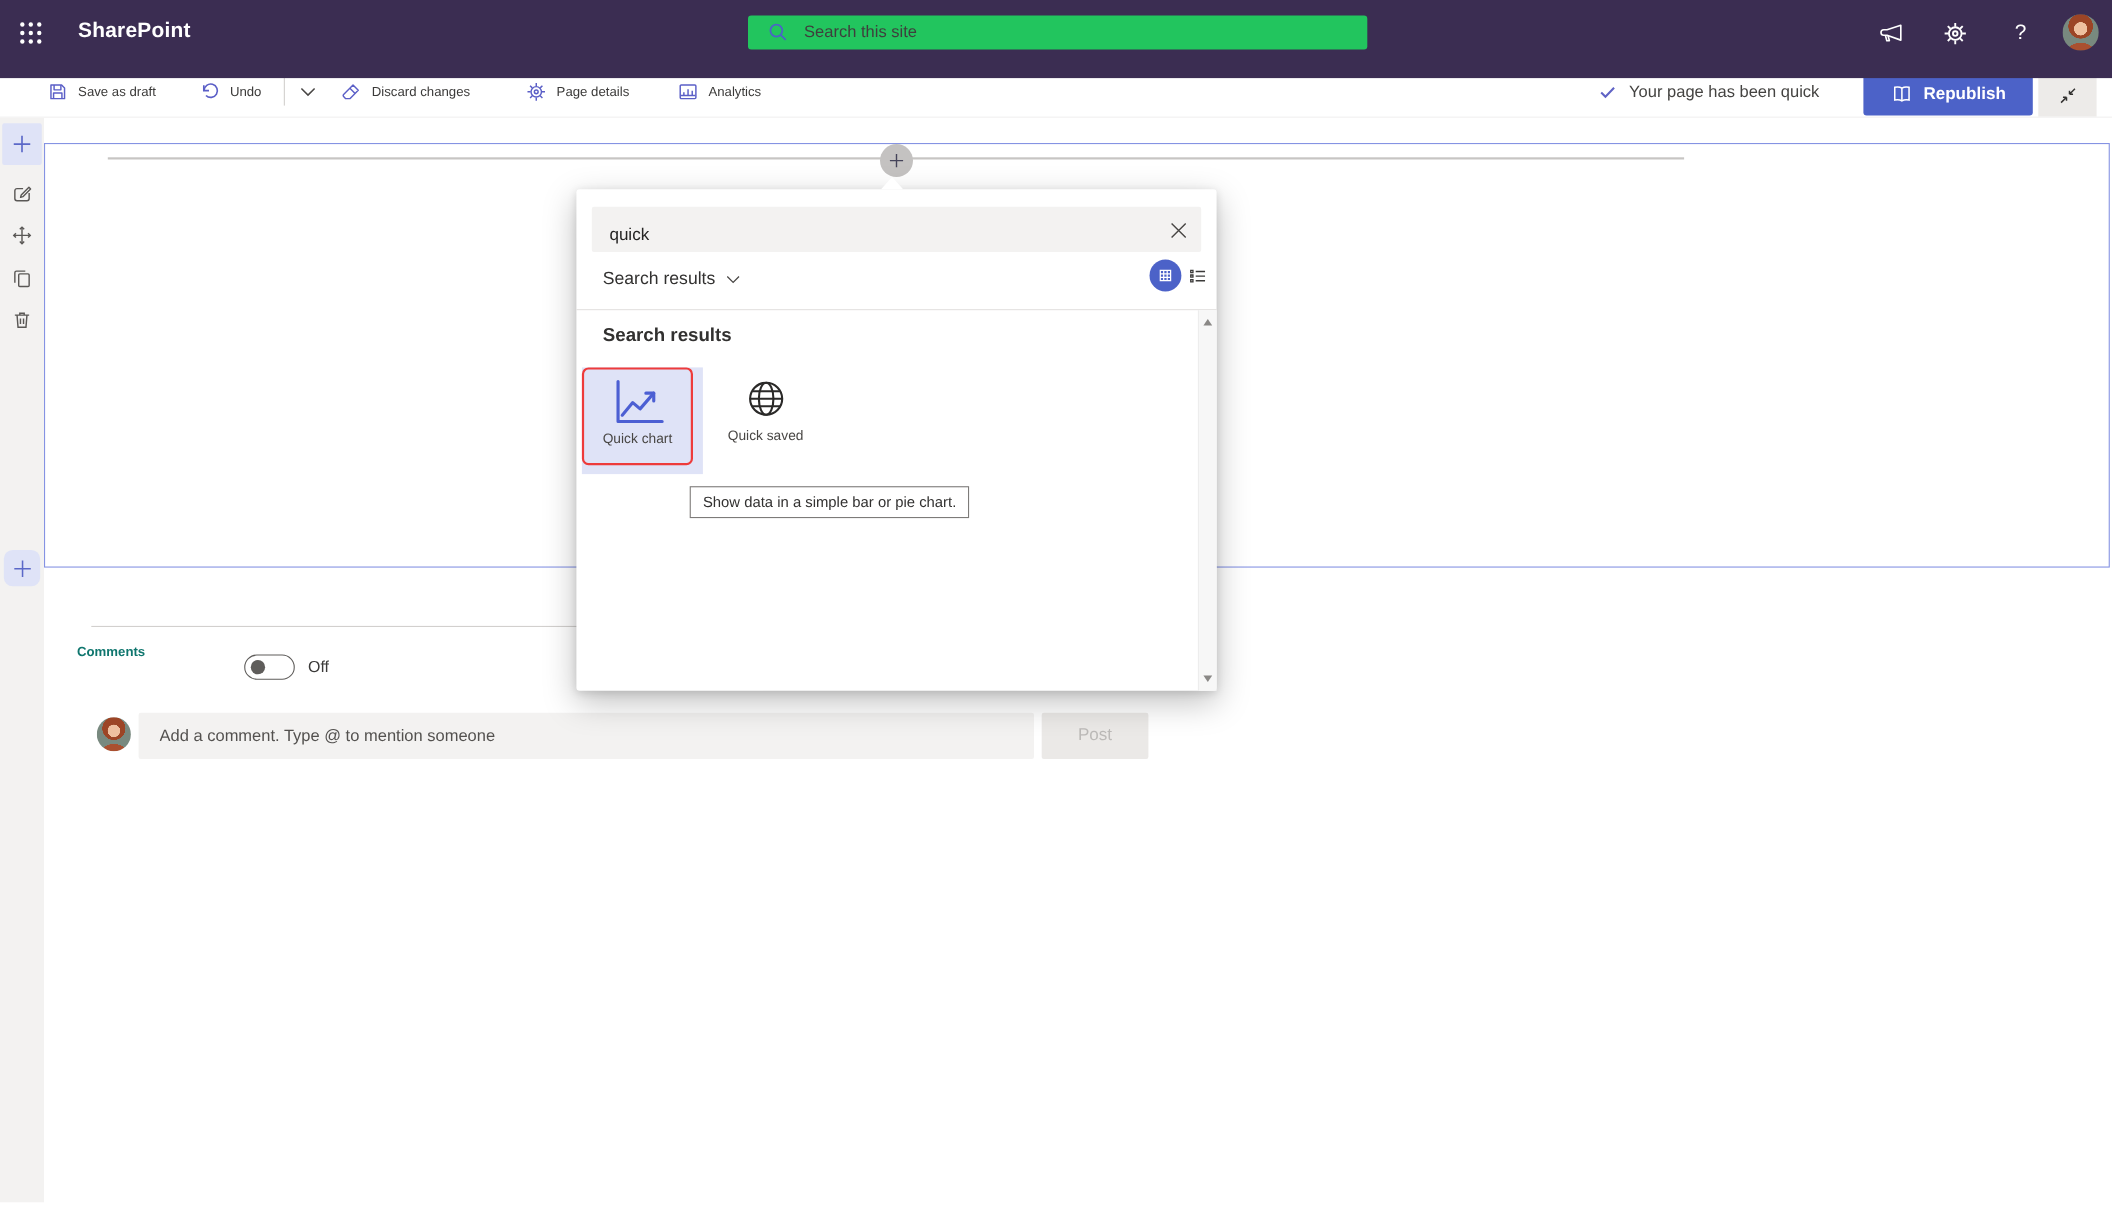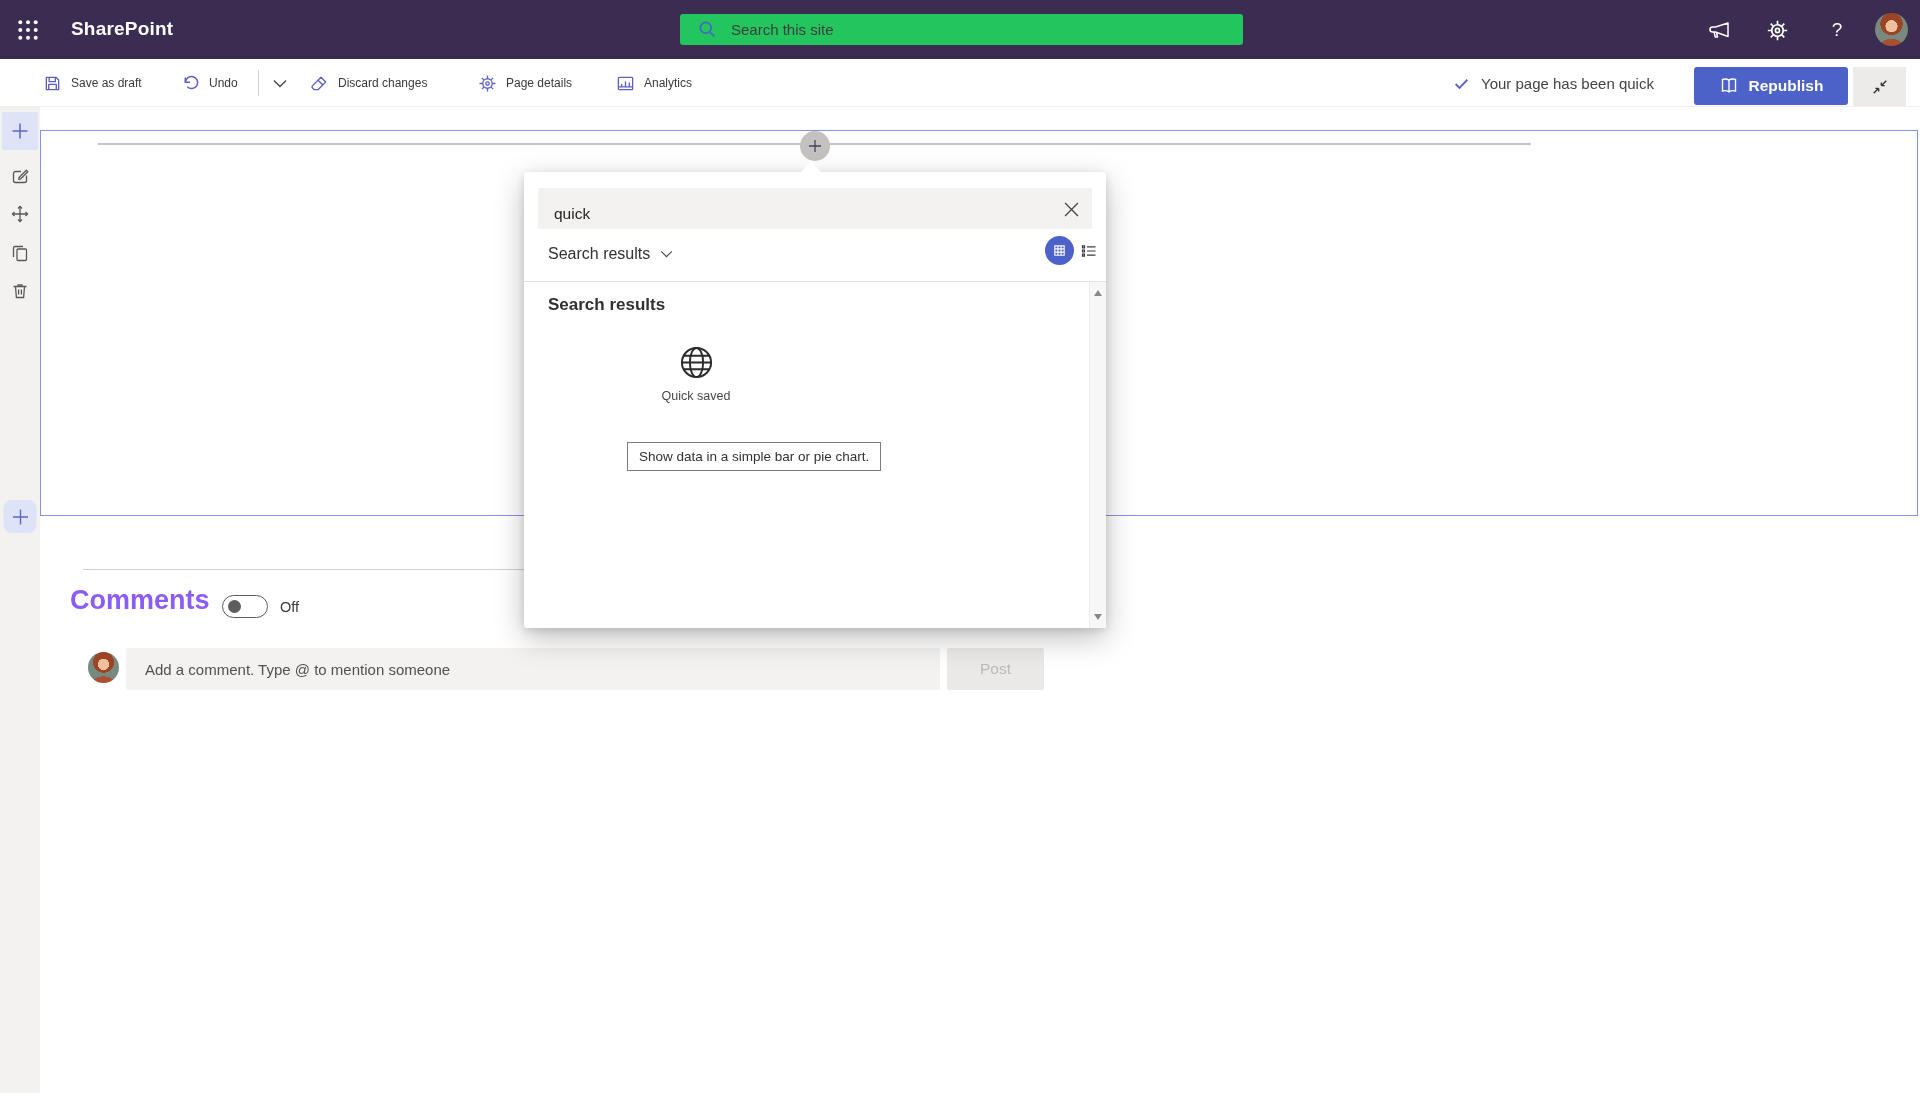--- a/index.html
+++ b/index.html
@@ -5,21 +5,21 @@
   * { margin:0; padding:0; box-sizing:border-box; }
   html,body { width:1920px; height:1099px; }
   body {
     font-family:"Liberation Sans", sans-serif;
     background:#ffffff; position:relative; overflow:hidden;
     color:#3b3a39;
   }
   svg { display:block; }
 
   
-  .suite { position:absolute; left:0; top:0; width:1920px; height:59px; background:#3b2d52; z-index:30; }
+  .suite { position:absolute; left:0; top:0; width:1920px; height:71px; background:#3b2d52; z-index:30; }
   .waffle { position:absolute; left:12px; top:14px; width:32px; height:32px; display:flex; align-items:center; justify-content:center; cursor:pointer; background:transparent; border:none; }
   .brand { position:absolute; left:71px; top:18px; color:#fff; font-size:19px; font-weight:700; letter-spacing:.2px; }
   .suite-search { position:absolute; left:680px; top:14px; width:563px; height:31px; background:#22c55e; border-radius:3px; display:flex; align-items:center; padding-left:18px; gap:14px; }
   .suite-search input { flex:1; border:none; background:transparent; outline:none; font-size:15px; color:#252423; font-family:"Liberation Sans",sans-serif; height:100%; }
   .suite-search input::placeholder { color:#3f3e3d; opacity:1; }
   .suite-ic { position:absolute; top:17px; width:26px; height:26px; color:#fff; display:flex; align-items:center; justify-content:center; background:transparent; border:none; cursor:pointer; }
   .ic-megaphone { left:1706px; }
   .ic-gear-suite { left:1764px; }
   .ic-help { left:1824px; font-size:19px; font-weight:400; color:#fff; }
   .avatar {
@@ -70,21 +70,21 @@
   .pk-scroll .down { position:absolute; bottom:8px; left:4px; width:0; height:0; border-left:4.5px solid transparent; border-right:4.5px solid transparent; border-top:6px solid #8a8886; }
   .pk-heading { position:absolute; left:24px; top:123px; font-size:17px; font-weight:700; color:#323130; }
   .tile-chart-bg { position:absolute; left:5px; top:162px; width:110px; height:97px; background:#dfe3f7; }
   .tile-chart { position:absolute; left:0; top:0; width:101px; height:89px; border:2px solid #ee3b3b; border-radius:6px; background:transparent; cursor:pointer; display:flex; flex-direction:column; align-items:center; padding-top:9px; gap:5px; }
   .tile-links { position:absolute; left:131px; top:162px; width:82px; height:97px; background:transparent; border:none; cursor:pointer; display:flex; flex-direction:column; align-items:center; padding-top:11px; gap:9px; }
   .tile-label { font-size:12.5px; color:#494745; font-family:"Liberation Sans",sans-serif; }
   .pk-tooltip { position:absolute; left:103px; top:270px; background:#fff; border:1px solid #7d7b79; padding:6px 11px; font-size:13.5px; color:#323130; white-space:nowrap; z-index:2; }
 
   
   .comments-divider { position:absolute; left:83px; top:569px; width:1018px; height:1px; background:#d2d0ce; z-index:1; }
-  .comments-heading { position:absolute; left:70px; top:585px; font-size:27px; font-weight:700; color:#8b5cf6; z-index:1; }
+  .comments-heading { position:absolute; left:70px; top:585px; font-size:12px; font-weight:700; color:#0f766e; z-index:1; }
   .toggle { position:absolute; left:222px; top:595px; width:46px; height:23px; border:1px solid #5f5d5b; border-radius:12px; background:#fff; cursor:pointer; z-index:1; }
   .toggle-knob { position:absolute; left:5px; top:4px; width:13px; height:13px; border-radius:50%; background:#5f5d5b; }
   .toggle-label { position:absolute; left:280px; top:599px; font-size:14.5px; color:#3b3a39; z-index:1; }
   .comment-avatar { position:absolute; left:88px; top:652px; width:31px; height:31px; z-index:1; }
   .comment-input { position:absolute; left:126px; top:648px; width:814px; height:42px; background:#f3f2f1; border:none; border-radius:2px; font-size:15px; color:#3b3a39; padding:0 19px; outline:none; z-index:1; font-family:"Liberation Sans",sans-serif; }
   .comment-input::placeholder { color:#53514f; opacity:1; }
   .post-btn { position:absolute; left:947px; top:648px; width:97px; height:42px; background:#ebe9e7; color:#bcbab8; font-size:15.5px; border:none; border-radius:2px; z-index:1; font-family:"Liberation Sans",sans-serif; }
 </style>
 </head>
 <body>
@@ -291,20 +291,32 @@
     <svg width="18" height="18" viewBox="0 0 18 18" fill="none" stroke="currentColor" stroke-width="1.2">
       <path d="M2.5 3.8h2v2h-2zM2.5 8h2v2h-2zM2.5 12.2h2v2h-2z"></path>
       <path d="M7 4.8h8.5M7 9h8.5M7 13.2h8.5"></path>
     </svg>
   </button>
 
   <div class="pk-divider"></div>
 
   <div class="pk-heading">Search results</div>
 
+  <div class="tile-chart-bg">
+    <button class="tile-chart">
+      <span>
+        <svg width="52" height="42" viewBox="0 0 52 44" fill="none" stroke="#4c5fd3" stroke-width="3" stroke-linejoin="round" stroke-linecap="round">
+          <path d="M7 2v38h42"></path>
+          <path d="M11 34l10-12 7 6 13-15"></path>
+          <path d="M33.5 13H41v7.5"></path>
+        </svg>
+      </span>
+      <span class="tile-label">Quick chart</span>
+    </button>
+  </div>
 
   <button class="tile-links">
     <span>
       <svg width="35" height="35" viewBox="0 0 36 36" fill="none" stroke="#2b2a29" stroke-width="2">
         <circle cx="18" cy="18" r="15"></circle>
         <ellipse cx="18" cy="18" rx="6.8" ry="15"></ellipse>
         <path d="M3 18h30M5.1 11h25.8M5.1 25h25.8"></path>
       </svg>
     </span>
     <span class="tile-label">Quick saved</span>

